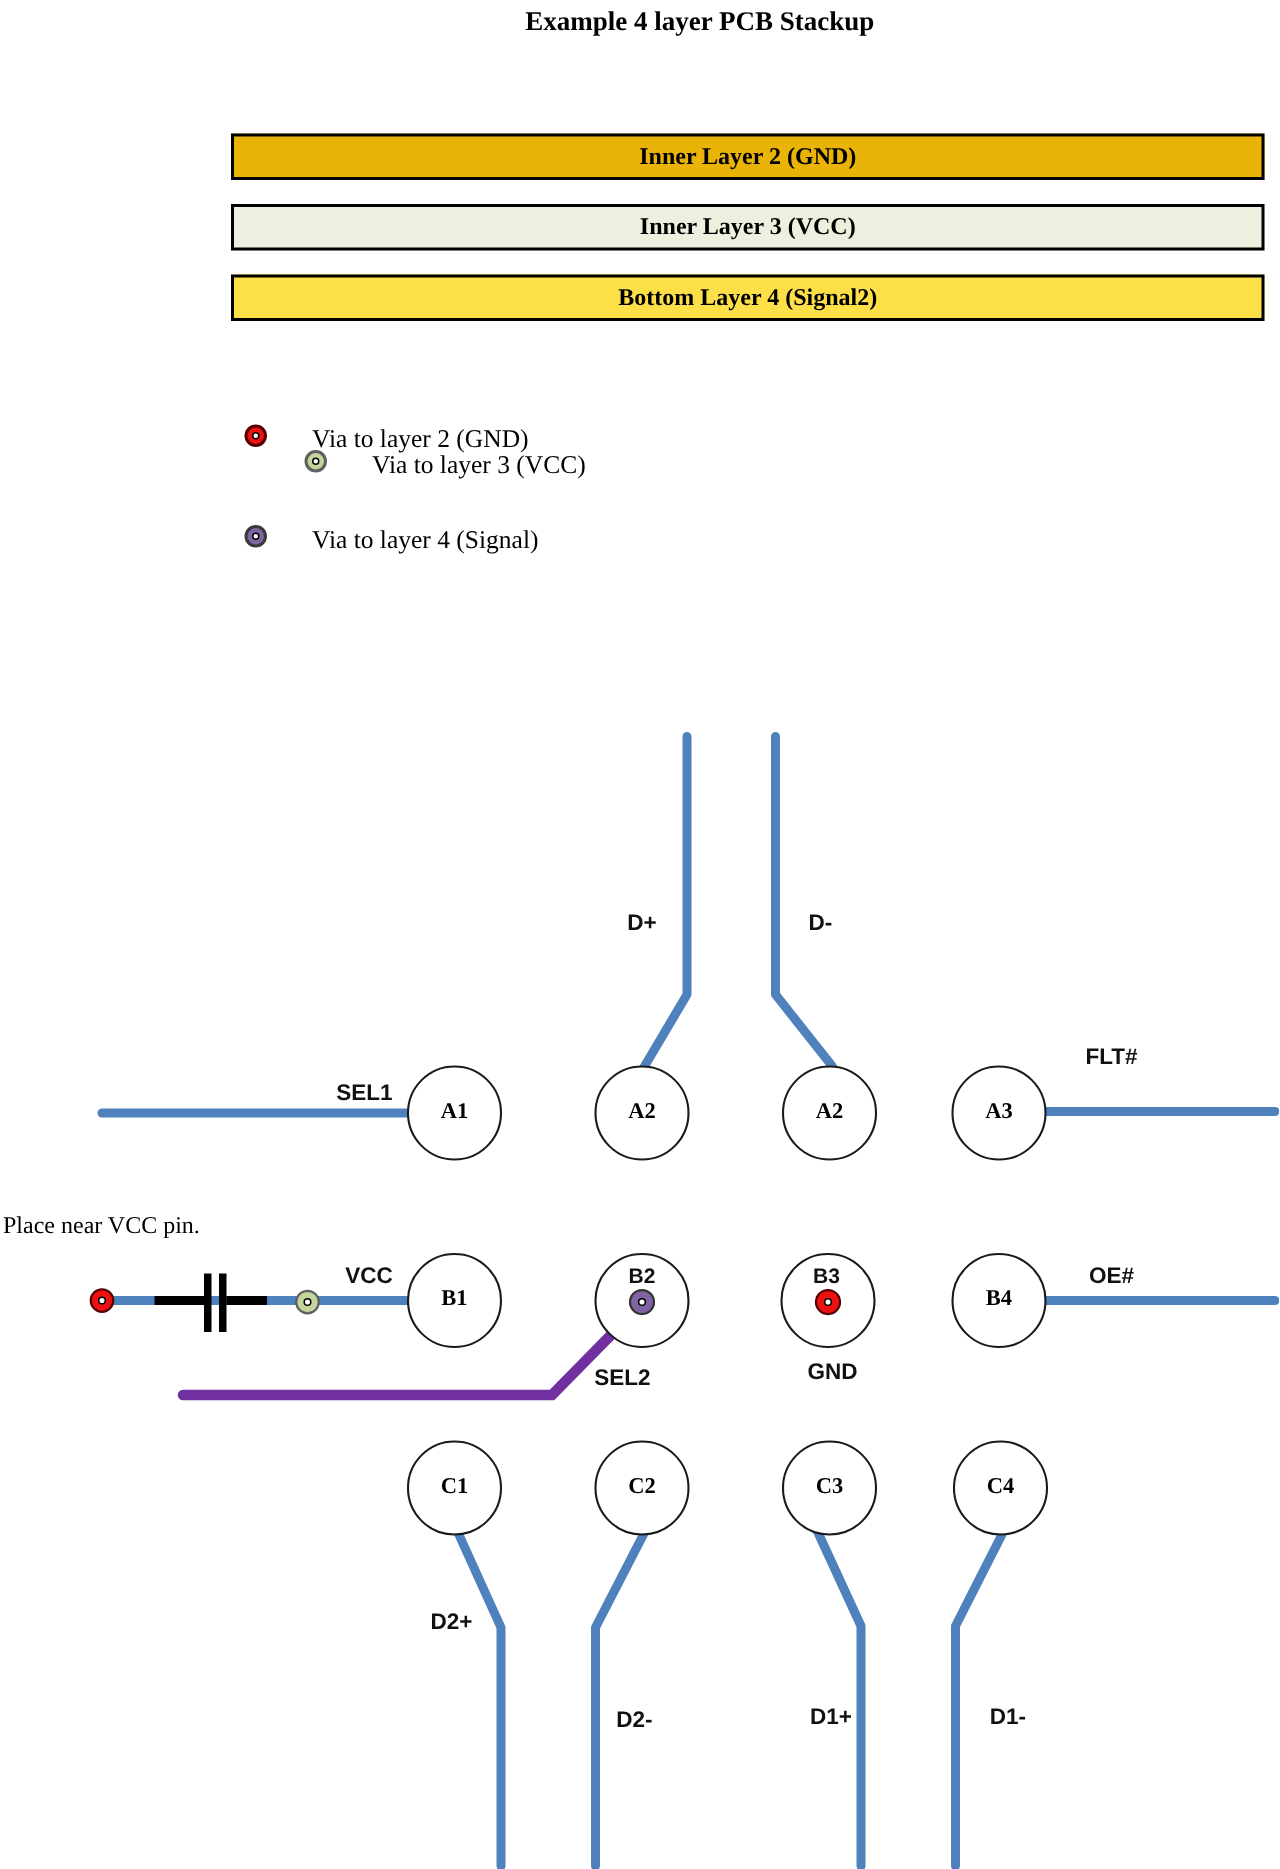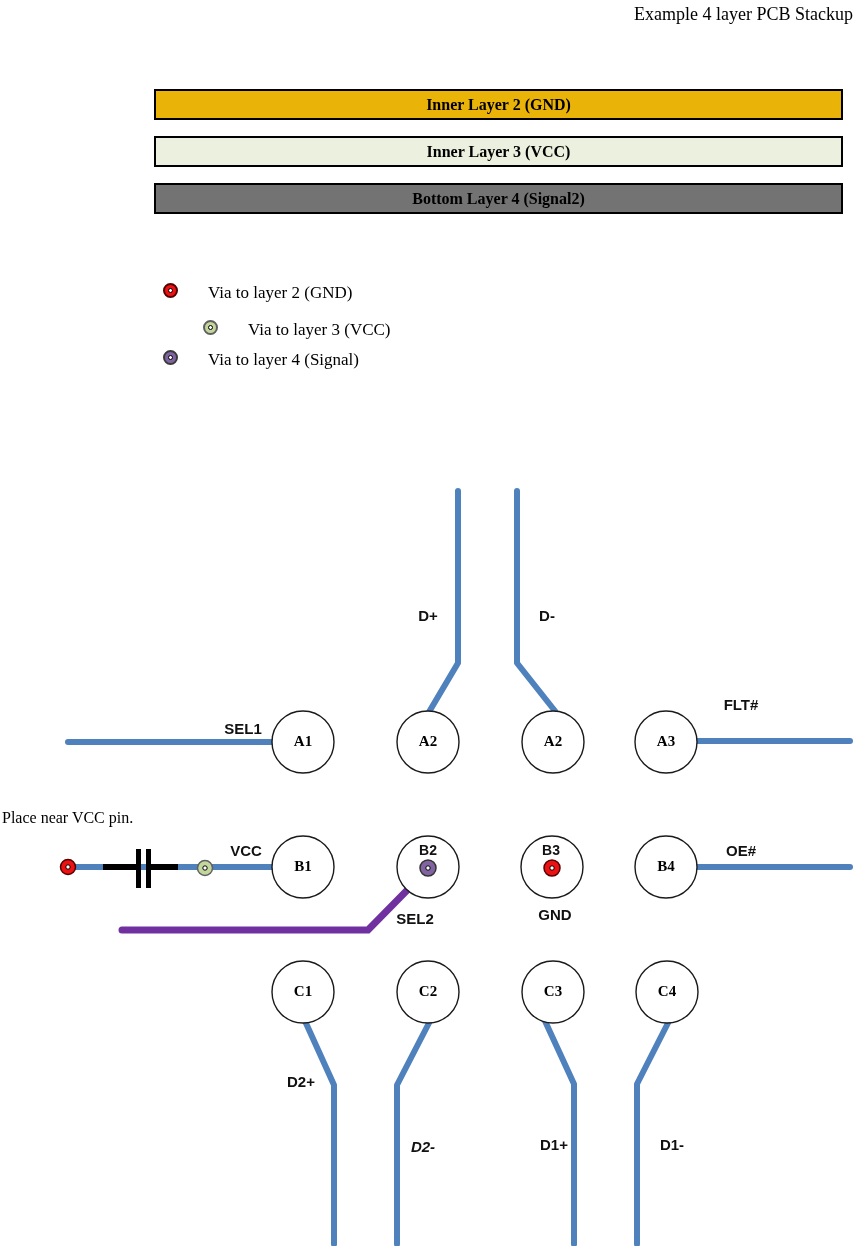--- a/index.html
+++ b/index.html
@@ -1,28 +1,28 @@
 <!DOCTYPE html>
 <html><head>
 <meta charset="utf-8">
 <style>
   html,body{margin:0;padding:0;background:#fff;}
   #page{position:relative;width:853px;height:1246px;background:#fff;overflow:hidden;
         font-family:"Liberation Serif",serif;color:#000;}
 
   
-  .page-title{position:absolute;left:80px;top:4px;width:773px;text-align:right;
-              font-size:18px;font-weight:normal;}
+  .page-title{position:absolute;left:80px;top:4px;width:773px;text-align:center;
+              font-size:18px;font-weight:bold;}
   .layer-bar{position:absolute;left:154px;width:689px;height:31px;box-sizing:border-box;
              border:2px solid #000;text-align:center;font-size:16px;font-weight:bold;
              line-height:27px;}
   .layer-1{top:42px;background:#c5d9f1;}
   .layer-2{top:89px;background:#eab308;}
   .layer-3{top:136px;background:#ebf1de;}
-  .layer-4{top:183px;background:#737373;}
+  .layer-4{top:183px;background:#fde047;}
 
   
   .legend-row{position:absolute;left:163px;height:16px;display:flex;align-items:flex-start;}
   .legend-row .txt{font-size:17px;margin-left:30px;white-space:nowrap;}
   .via-dot{width:11px;height:11px;border-radius:50%;display:flex;align-items:center;
            justify-content:center;flex:0 0 auto;}
   .via-dot .hole{width:3px;height:3px;background:#fff;border:1px solid #000;border-radius:50%;}
   .via-red{background:#ee1111;border:2px solid #550000;}
   .via-green{background:#c3d69b;border:2px solid #606060;}
   .via-purple{background:#8064a2;border:2px solid #3a3a3a;}
@@ -52,21 +52,21 @@
   <div class="layer-bar layer-4">
     <span>Bottom Layer 4 (Signal2)</span>
   </div>
 
   <div class="legend-row" style="top:283px;">
     <span class="via-dot via-red">
         <span class="hole"></span>
       </span>
     <span class="txt">Via to layer 2 (GND)</span>
   </div>
-  <div class="legend-row" style="top:320px;padding-left:40px;">
+  <div class="legend-row" style="top:300px;padding-left:40px;">
     <span class="via-dot via-green">
         <span class="hole"></span>
       </span>
     <span class="txt">Via to layer 3 (VCC)</span>
   </div>
   <div class="legend-row" style="top:350px;">
     <span class="via-dot via-purple">
         <span class="hole"></span>
       </span>
     <span class="txt">Via to layer 4 (Signal)</span>
@@ -145,17 +145,17 @@
 
   <div class="net-label" style="left:213px;top:720px;">SEL1</div>
   <div class="net-label" style="left:398px;top:607px;">D+</div>
   <div class="net-label" style="left:517px;top:607px;">D-</div>
   <div class="net-label" style="left:711px;top:696px;">FLT#</div>
   <div class="net-label" style="left:216px;top:842px;">VCC</div>
   <div class="net-label" style="left:711px;top:842px;">OE#</div>
   <div class="net-label" style="left:385px;top:910px;">SEL2</div>
   <div class="net-label" style="left:525px;top:906px;">GND</div>
   <div class="net-label" style="left:271px;top:1073px;">D2+</div>
-  <div class="net-label" style="left:393px;top:1138px;font-style:italic;">D2-</div>
+  <div class="net-label" style="left:393px;top:1138px;">D2-</div>
   <div class="net-label" style="left:524px;top:1136px;">D1+</div>
   <div class="net-label" style="left:642px;top:1136px;">D1-</div>
 
 </div>
 
 </body></html>

